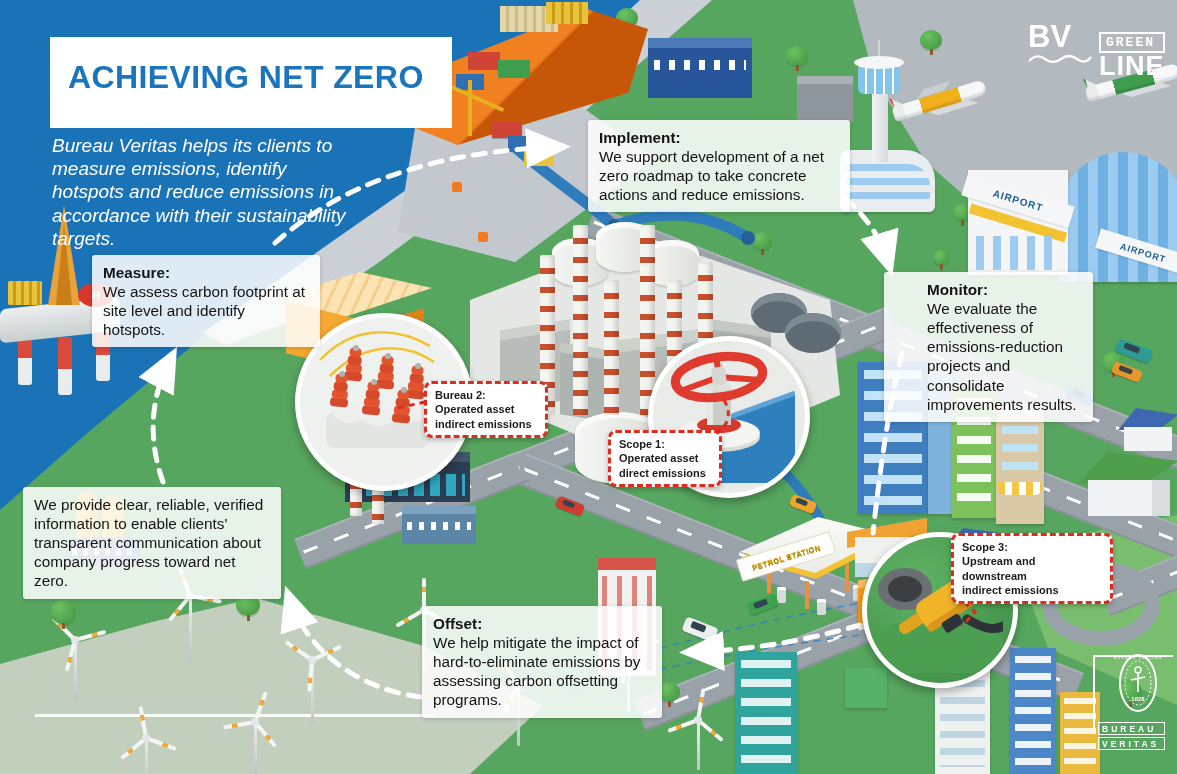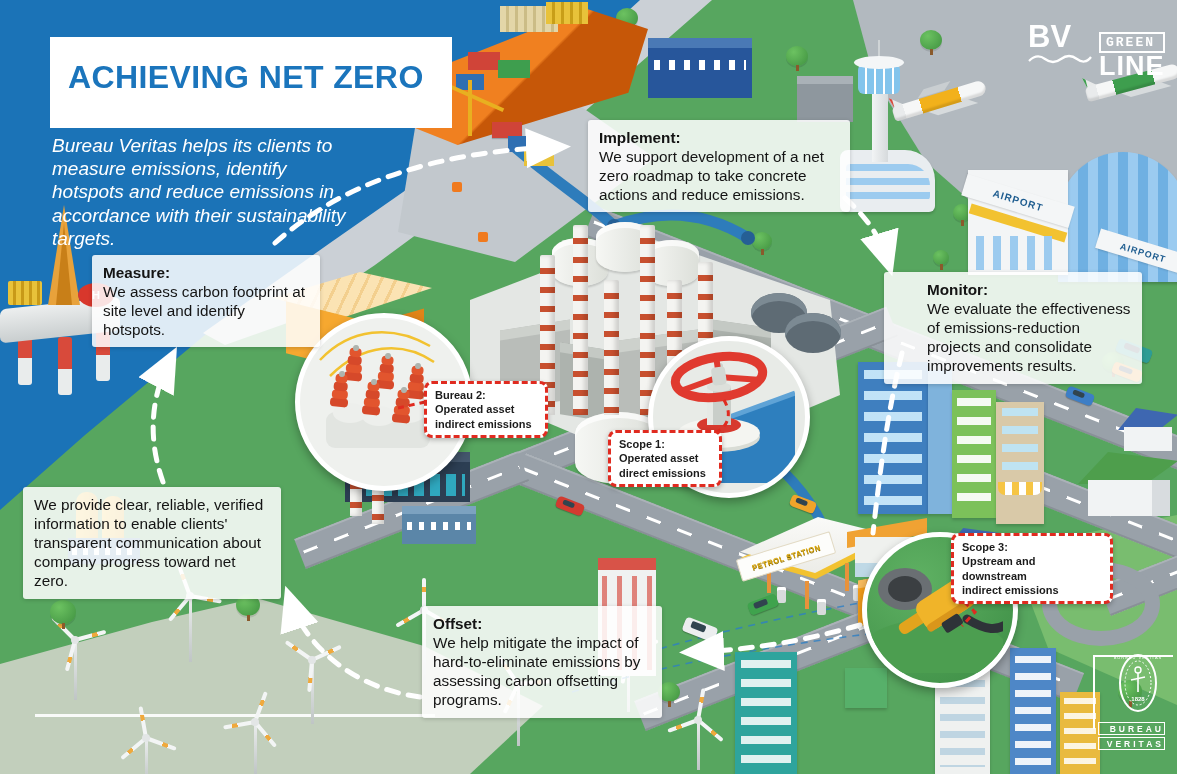--- a/index.html
+++ b/index.html
@@ -38,21 +38,21 @@
   .title-box{position:absolute;left:50px;top:37px;width:402px;height:91px;background:#fff;z-index:40;box-sizing:border-box;padding:23px 18px;}
   .title-box div{font-weight:800;font-size:32px;line-height:1.12;color:#1B75BC;letter-spacing:.4px;}
   .subtitle{position:absolute;left:52px;top:134px;width:302px;z-index:40;color:#fff;font-style:italic;font-size:19px;line-height:1.22;}
   
   .bvlogo{position:absolute;left:1028px;top:22px;z-index:40;color:#fff;display:flex;gap:7px;align-items:flex-start;}
   .bv-main{font-weight:800;font-size:31px;line-height:.95;}
   .green-box{border:2px solid #fff;font-weight:800;font-size:13px;letter-spacing:2px;padding:1px 5px;margin-top:10px;font-family:Liberation Mono, monospace;}
   .line-word{font-weight:800;font-size:27px;letter-spacing:1px;line-height:1;}
   
   .emblem{position:absolute;left:1090px;top:650px;z-index:40;color:#fff;}
-  .embox{border:1px solid #fff;font-size:8.5px;font-weight:bold;letter-spacing:3px;text-align:right;padding:1px 0 0 3px;width:62px;margin:2px 0 0 8px;}
+  .embox{border:1px solid #fff;font-size:8.5px;font-weight:bold;letter-spacing:3px;text-align:left;padding:1px 0 0 3px;width:62px;margin:2px 0 0 8px;}
 </style>
 </head>
 <body>
 
 <div id="stage">
 
   <div class="layer water"></div>
   <div class="layer dock"></div>
   <div class="layer portyard"></div>
   <div class="layer tarmac"></div>
@@ -429,21 +429,21 @@
   </div>
 
   <div class="callout" style="left:92px;top:255px;width:228px;">
     <div class="co-title">Measure:</div>
     <div class="co-body">We assess carbon footprint at site level and identify hotspots.</div>
   </div>
   <div class="callout" style="left:588px;top:120px;width:262px;">
     <div class="co-title">Implement:</div>
     <div class="co-body">We support development of a net zero roadmap to take concrete actions and reduce emissions.</div>
   </div>
-  <div class="callout" style="left:884px;top:272px;width:258px;padding-left:43px;">
+  <div class="callout" style="left:884px;top:272px;width:209px;padding-left:43px;">
     <div class="co-title">Monitor:</div>
     <div class="co-body">We evaluate the effectiveness of emissions-reduction projects and consolidate improvements results.</div>
   </div>
   <div class="callout" style="left:23px;top:487px;width:258px;">
     <div class="co-body">We provide clear, reliable, verified information to enable clients' transparent communication about company progress toward net zero.</div>
   </div>
   <div class="callout" style="left:422px;top:606px;width:240px;">
     <div class="co-title">Offset:</div>
     <div class="co-body">We help mitigate the impact of hard-to-eliminate emissions by assessing carbon offsetting programs.</div>
   </div>

